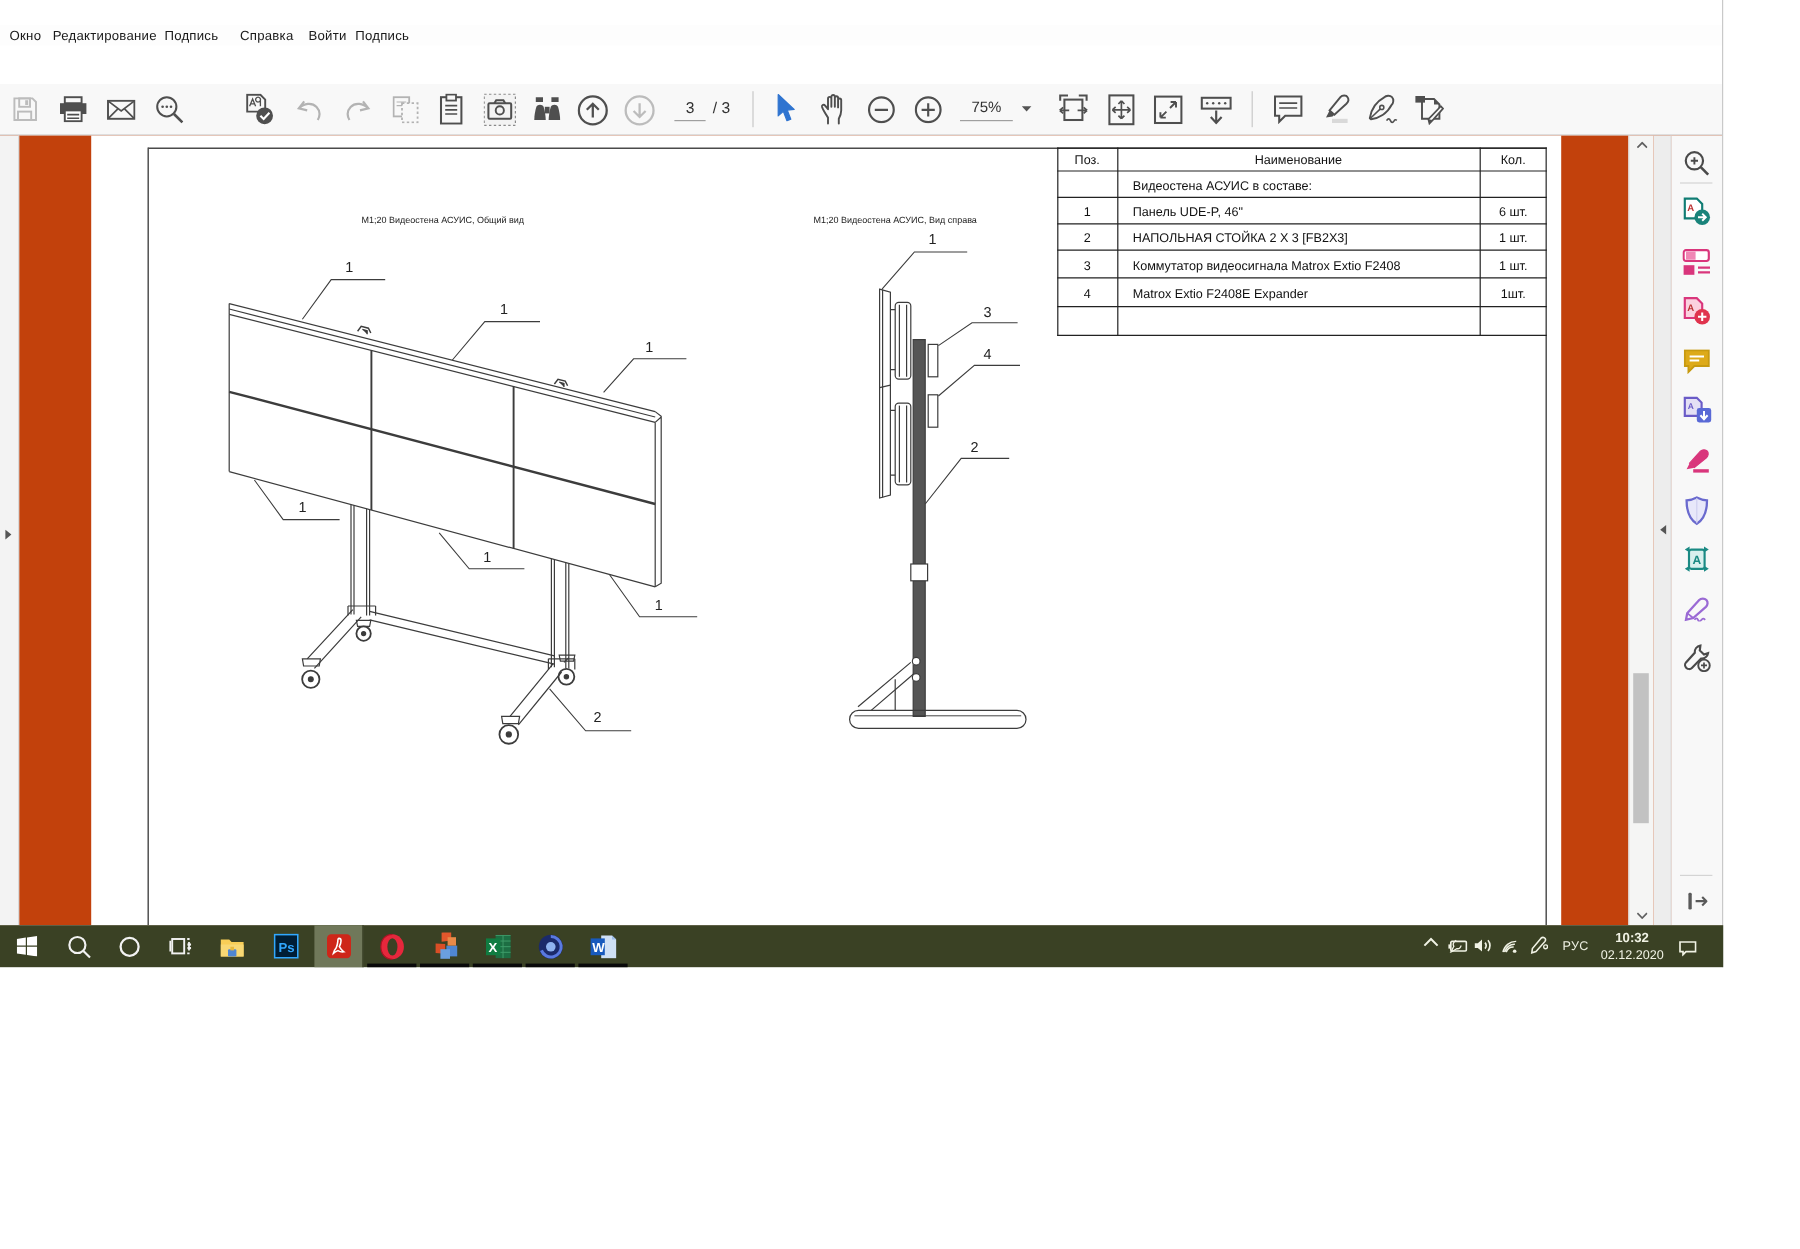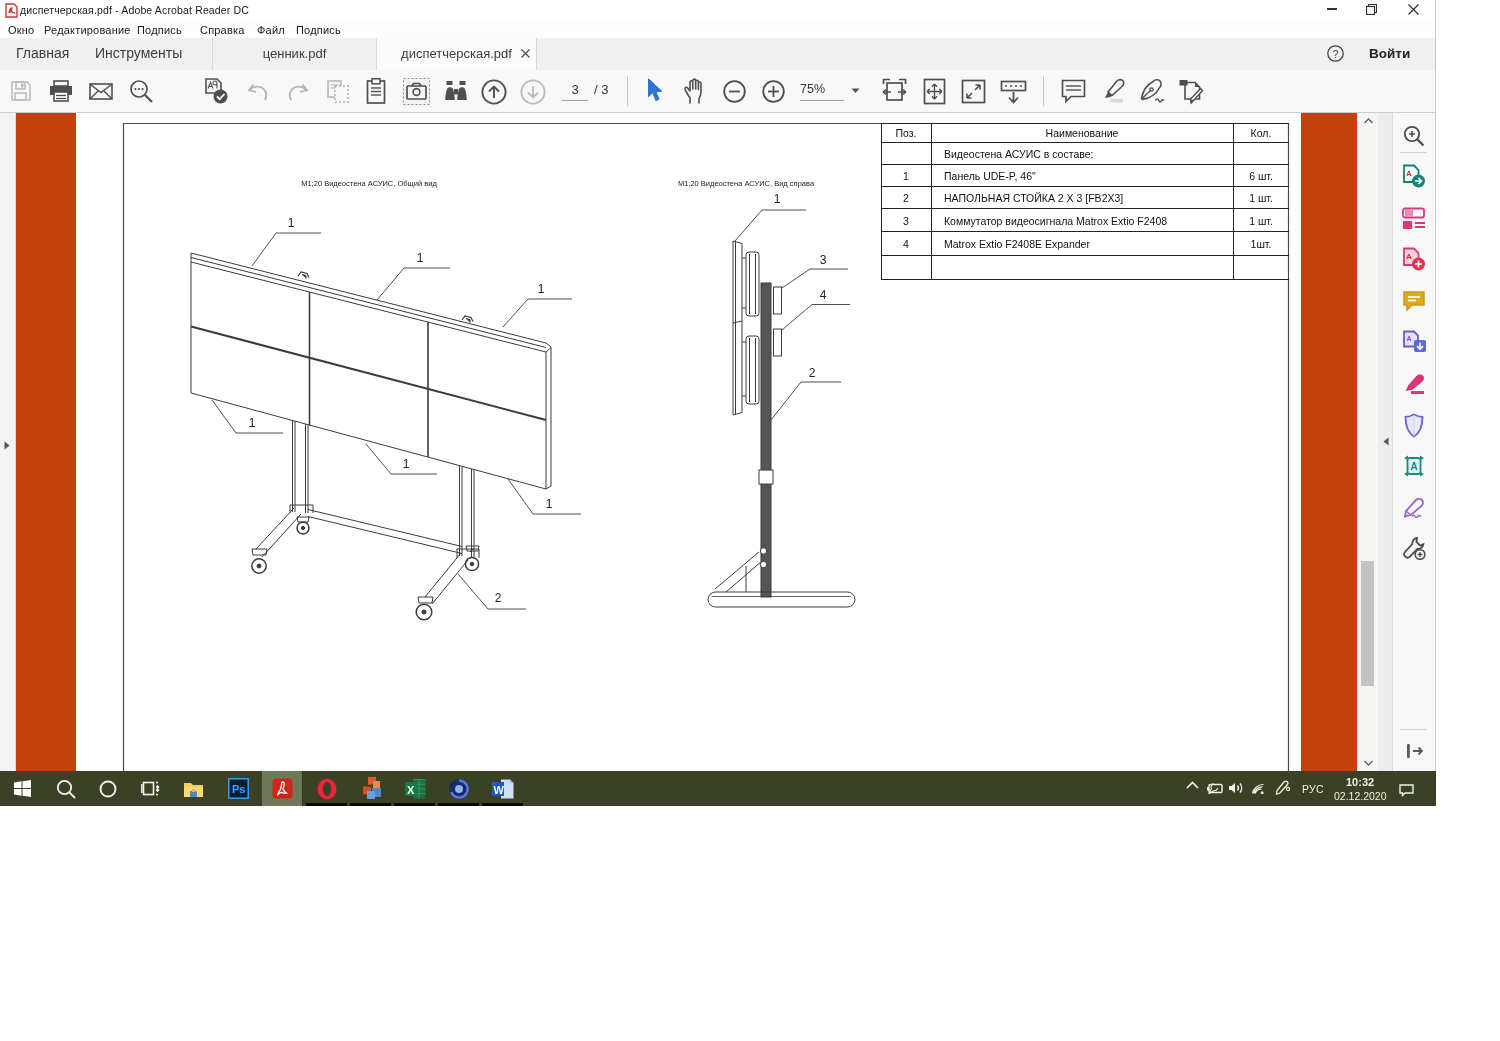--- a/index.html
+++ b/index.html
@@ -32,61 +32,30 @@
   
   .taskbar { position:absolute; left:0; top:771px; width:1436px; height:35px; background:#3a4124; }
   .tb-ico { position:absolute; top:0; width:44px; height:35px; display:flex; align-items:center; justify-content:center; }
   .runbar { position:absolute; top:32px; height:3px; background:#090909; }
   .traytxt { position:absolute; color:#f0f2e4; font-size:11px; }
 </style>
 </head>
 <body>
 <div class="win">
 
-  <div class="titlebar">
-    <svg class="abs" style="left:5px;top:3px" width="13" height="15" viewBox="0 0 13 15">
-      <path d="M1 1 h8 l3 3 v10 h-11 z" fill="#fff" stroke="#c03c38" stroke-width="1.4"></path>
-      <path d="M3.5 10 c0-2.5 2-6 3-6 c1 0 1.5 1.5 0.5 3.5 c1.5 2 2.5 2 3.5 1.8 l0 1.2 c-1.5 0.5 -3 -0.3 -4 -1.2 c-1 0.4 -2 1 -3 0.7 z" fill="#c03c38"></path>
-    </svg>
-    <div class="titletxt">диспетчерская.pdf - Adobe Acrobat Reader DC</div>
-    <svg class="abs" style="left:1327px;top:8px" width="10" height="2">
-        <rect width="10" height="2" fill="#333"></rect>
-      </svg>
-    <svg class="abs" style="left:1366px;top:4px" width="11" height="11" viewBox="0 0 11 11">
-        <path d="M2.5 2.5 v-2 h8 v8 h-2" fill="none" stroke="#333" stroke-width="1.2"></path>
-        <rect x="0.5" y="2.5" width="8" height="8" fill="#fff" stroke="#333" stroke-width="1.2"></rect>
-      </svg>
-    <svg class="abs" style="left:1408px;top:4px" width="11" height="11" viewBox="0 0 11 11">
-        <path d="M0.5 0.5 L10.5 10.5 M10.5 0.5 L0.5 10.5" stroke="#333" stroke-width="1.3"></path>
-      </svg>
-  </div>
 
   <div class="menubar">
     <span style="left:8px">Окно</span>
     <span style="left:44px">Редактирование</span>
     <span style="left:137px">Подпись</span>
     <span style="left:200px">Справка</span>
-    <span style="left:257px">Файл</span>
+    <span style="left:257px">Войти</span>
     <span style="left:296px">Подпись</span>
   </div>
 
-  <div class="tabbar">
-    <span class="nav" style="left:16px">Главная</span>
-    <span class="nav" style="left:95px">Инструменты</span>
-    <div class="doctab" style="left:212px;width:165px;">ценник.pdf</div>
-    <div class="doctab" style="left:377px;width:160px;background:#fbfbfb;border-left:none;">диспетчерская.pdf</div>
-    <svg class="abs" style="left:521px;top:11px" width="9" height="9" viewBox="0 0 9 9">
-        <path d="M0.5 0.5 L8.5 8.5 M8.5 0.5 L0.5 8.5" stroke="#555" stroke-width="1.4"></path>
-      </svg>
-    <svg class="abs" style="left:1327px;top:7px" width="17" height="17" viewBox="0 0 17 17">
-        <circle cx="8.5" cy="8.5" r="7.7" fill="none" stroke="#444" stroke-width="1.3"></circle>
-        <text x="8.5" y="12.5" font-size="11" text-anchor="middle" fill="#444" font-family="Liberation Sans">?</text>
-      </svg>
-    <span class="nav" style="left:1369px;top:8px;font-size:13.5px;color:#222;font-weight:bold;">Войти</span>
-  </div>
 
   <div class="toolbar" id="toolbar">
 
     <svg class="ticon" style="left:10px;top:10px" width="22" height="22" viewBox="0 0 22 22">
         <path d="M2 2 h15 l3 3 v15 h-18 z" fill="none" stroke="#bcbcbc" stroke-width="1.6"></path>
         <rect x="6" y="2" width="9" height="7" fill="none" stroke="#bcbcbc" stroke-width="1.6"></rect>
         <rect x="11" y="3.5" width="2.5" height="4" fill="#bcbcbc"></rect>
         <rect x="5" y="13" width="11" height="7" fill="none" stroke="#bcbcbc" stroke-width="1.6"></rect>
       </svg>
 
@@ -182,21 +151,21 @@
         <circle cx="11.5" cy="11.5" r="10.3" fill="none" stroke="#4f4f4f" stroke-width="1.8"></circle>
         <line x1="6" y1="11.5" x2="17" y2="11.5" stroke="#4f4f4f" stroke-width="1.8"></line>
       </svg>
 
     <svg class="ticon" style="left:762px;top:10px" width="23" height="23" viewBox="0 0 23 23">
         <circle cx="11.5" cy="11.5" r="10.3" fill="none" stroke="#4f4f4f" stroke-width="1.8"></circle>
         <line x1="6" y1="11.5" x2="17" y2="11.5" stroke="#4f4f4f" stroke-width="1.8"></line>
         <line x1="11.5" y1="6" x2="11.5" y2="17" stroke="#4f4f4f" stroke-width="1.8"></line>
       </svg>
 
-    <div class="abs" style="left:800px;top:12px;width:44px;font-size:12.5px;color:#333;border-bottom:1px solid #9f9f9f;height:19px;">75%</div>
+    <div class="abs" style="left:800px;top:12px;width:44px;text-align:center;font-size:12.5px;color:#333;border-bottom:1px solid #9f9f9f;height:19px;">75%</div>
     <svg class="ticon" style="left:851px;top:18px" width="9" height="6" viewBox="0 0 9 6">
         <path d="M0.5 0.5 L4.5 5 L8.5 0.5" fill="#555"></path>
       </svg>
 
     <svg class="ticon" style="left:882px;top:8px" width="25" height="27" viewBox="0 0 25 27">
         <path d="M1.5 6 V1.5 H8 M17 1.5 H23.5 V6" fill="none" stroke="#4f4f4f" stroke-width="1.7"></path>
         <rect x="5" y="5" width="15" height="17" fill="none" stroke="#4f4f4f" stroke-width="1.7"></rect>
         <path d="M1 14 H9 M1 14 L4 11.5 M1 14 L4 16.5 M24 14 H16 M24 14 L21 11.5 M24 14 L21 16.5" stroke="#4f4f4f" stroke-width="1.5" fill="none"></path>
       </svg>
 

